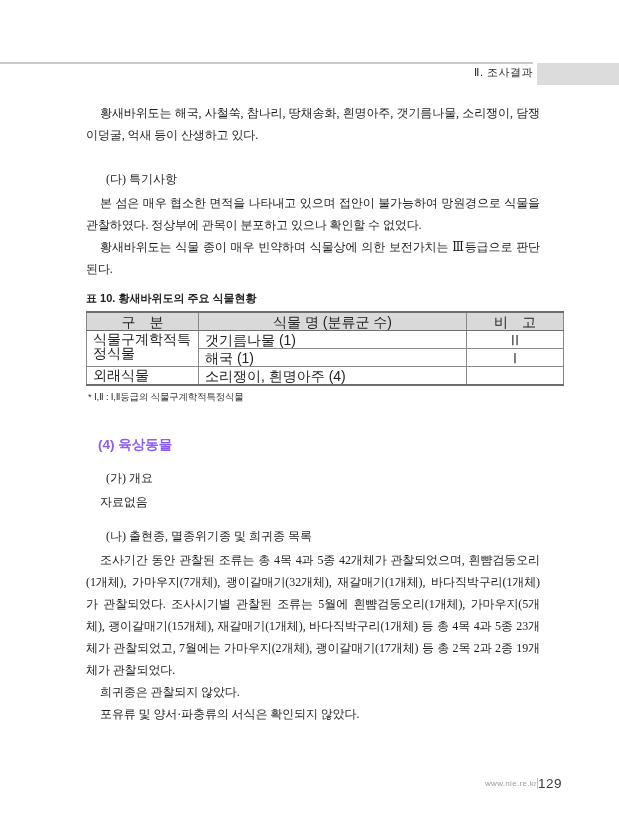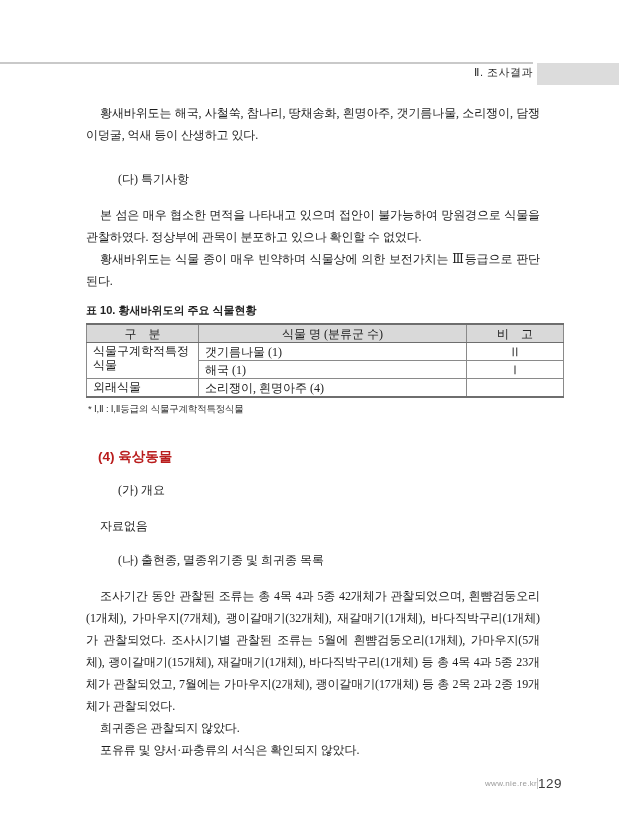--- a/index.html
+++ b/index.html
@@ -43,43 +43,43 @@
   }
   .content p {
     margin: 0;
     font-size: 12px;
     line-height: 22px;
     text-align: justify;
     text-indent: 14px;
     letter-spacing: -0.1px;
   }
   .sub-heading {
-    margin: 14px;
+    margin: 2px;
     font-size: 12px;
     line-height: 22px;
     padding-left: 18px;
     text-align: left;
   }
   .gap-above { margin-top: 22px !important; }
 
   .table-caption {
     margin: 10px 0 0 0;
     font-family: "Liberation Sans", "DejaVu Sans", sans-serif;
     font-size: 11px;
     font-weight: bold;
     color: #222;
     line-height: 16px;
   }
   table.survey {
     margin-top: 5px;
     width: 477px;
     border-collapse: collapse;
     table-layout: fixed;
-    font-family: Liberation Serif, serif;
-    font-size: 12px;
+    font-family: Liberation Sans, sans-serif;
+    font-size: 14px;
     color: #222;
   }
   table.survey col.c1 { width: 112px; }
   table.survey col.c2 { width: 268px; }
   table.survey col.c3 { width: 97px; }
   table.survey th, table.survey td {
     border: 1px solid #8a8a8a;
     padding: 1px 6px;
     line-height: 14px;
     height: 15px;
@@ -103,21 +103,21 @@
     color: #333;
     letter-spacing: -0.2px;
   }
 
   .big-heading {
     margin: 30px 0 0 0;
     padding-left: 12px;
     font-family: "Liberation Sans", "DejaVu Sans", sans-serif;
     font-size: 13.5px;
     font-weight: bold;
-    color: #b91c1c;
+    color: #8b5cf6;
     line-height: 22px;
   }
   .after-big { margin-top: 11px !important; }
 
   
   .footer {
     position: absolute;
     top: 776px; right: 57px;
     display: flex;
     align-items: center;

